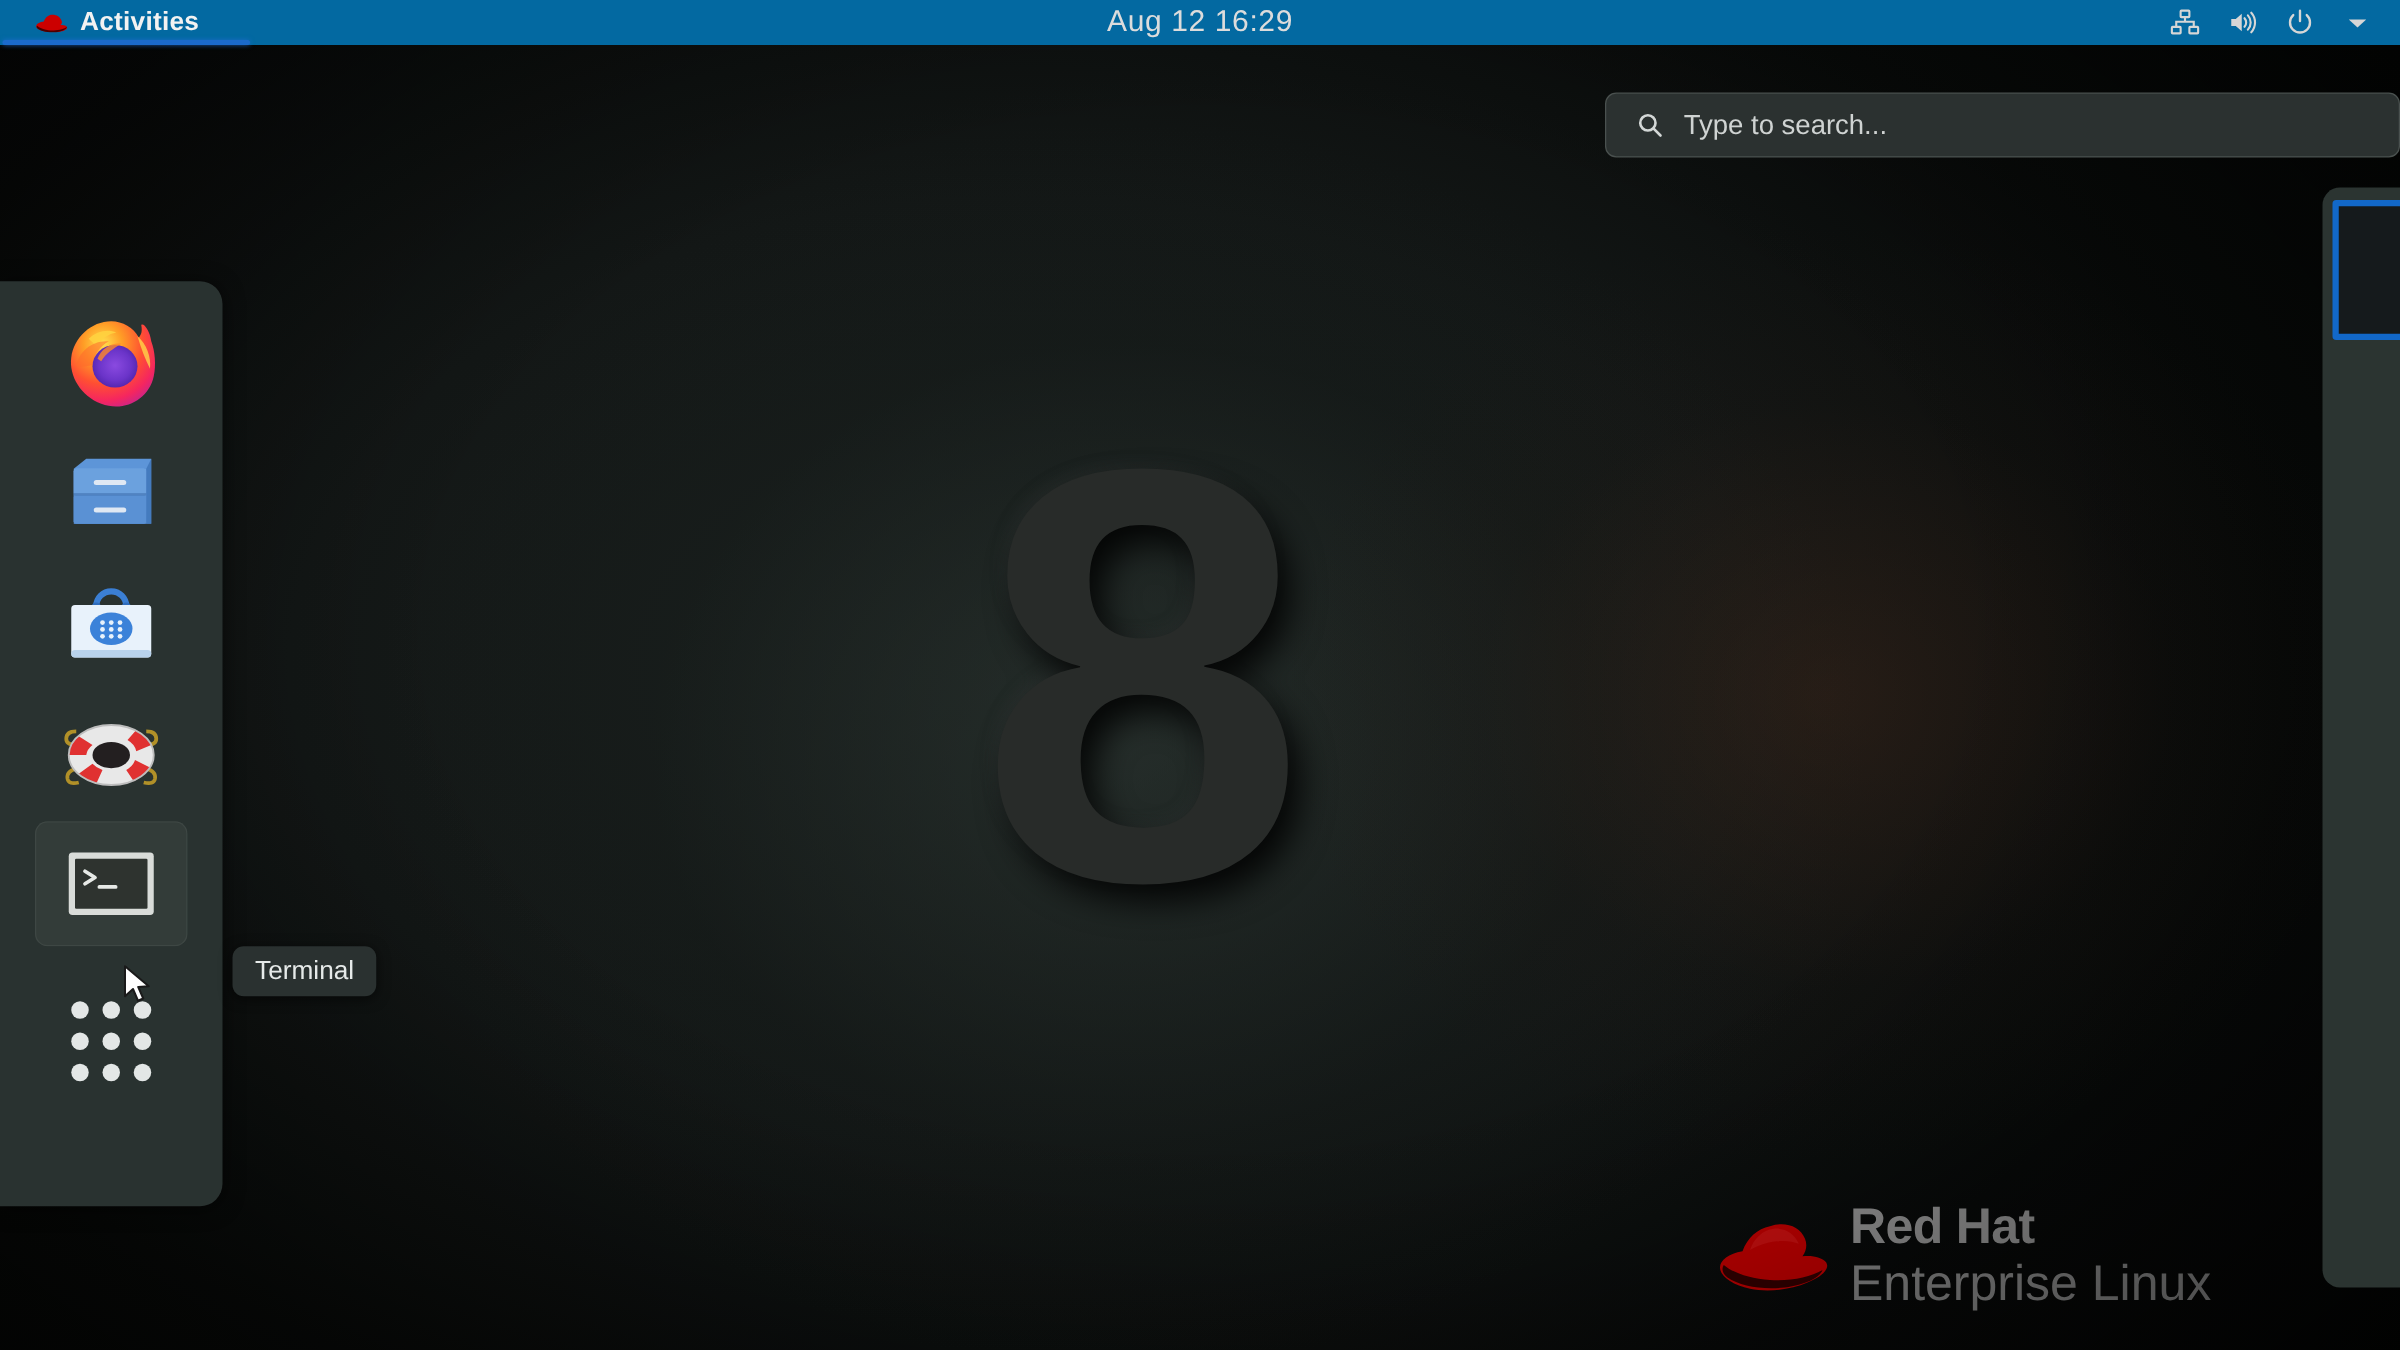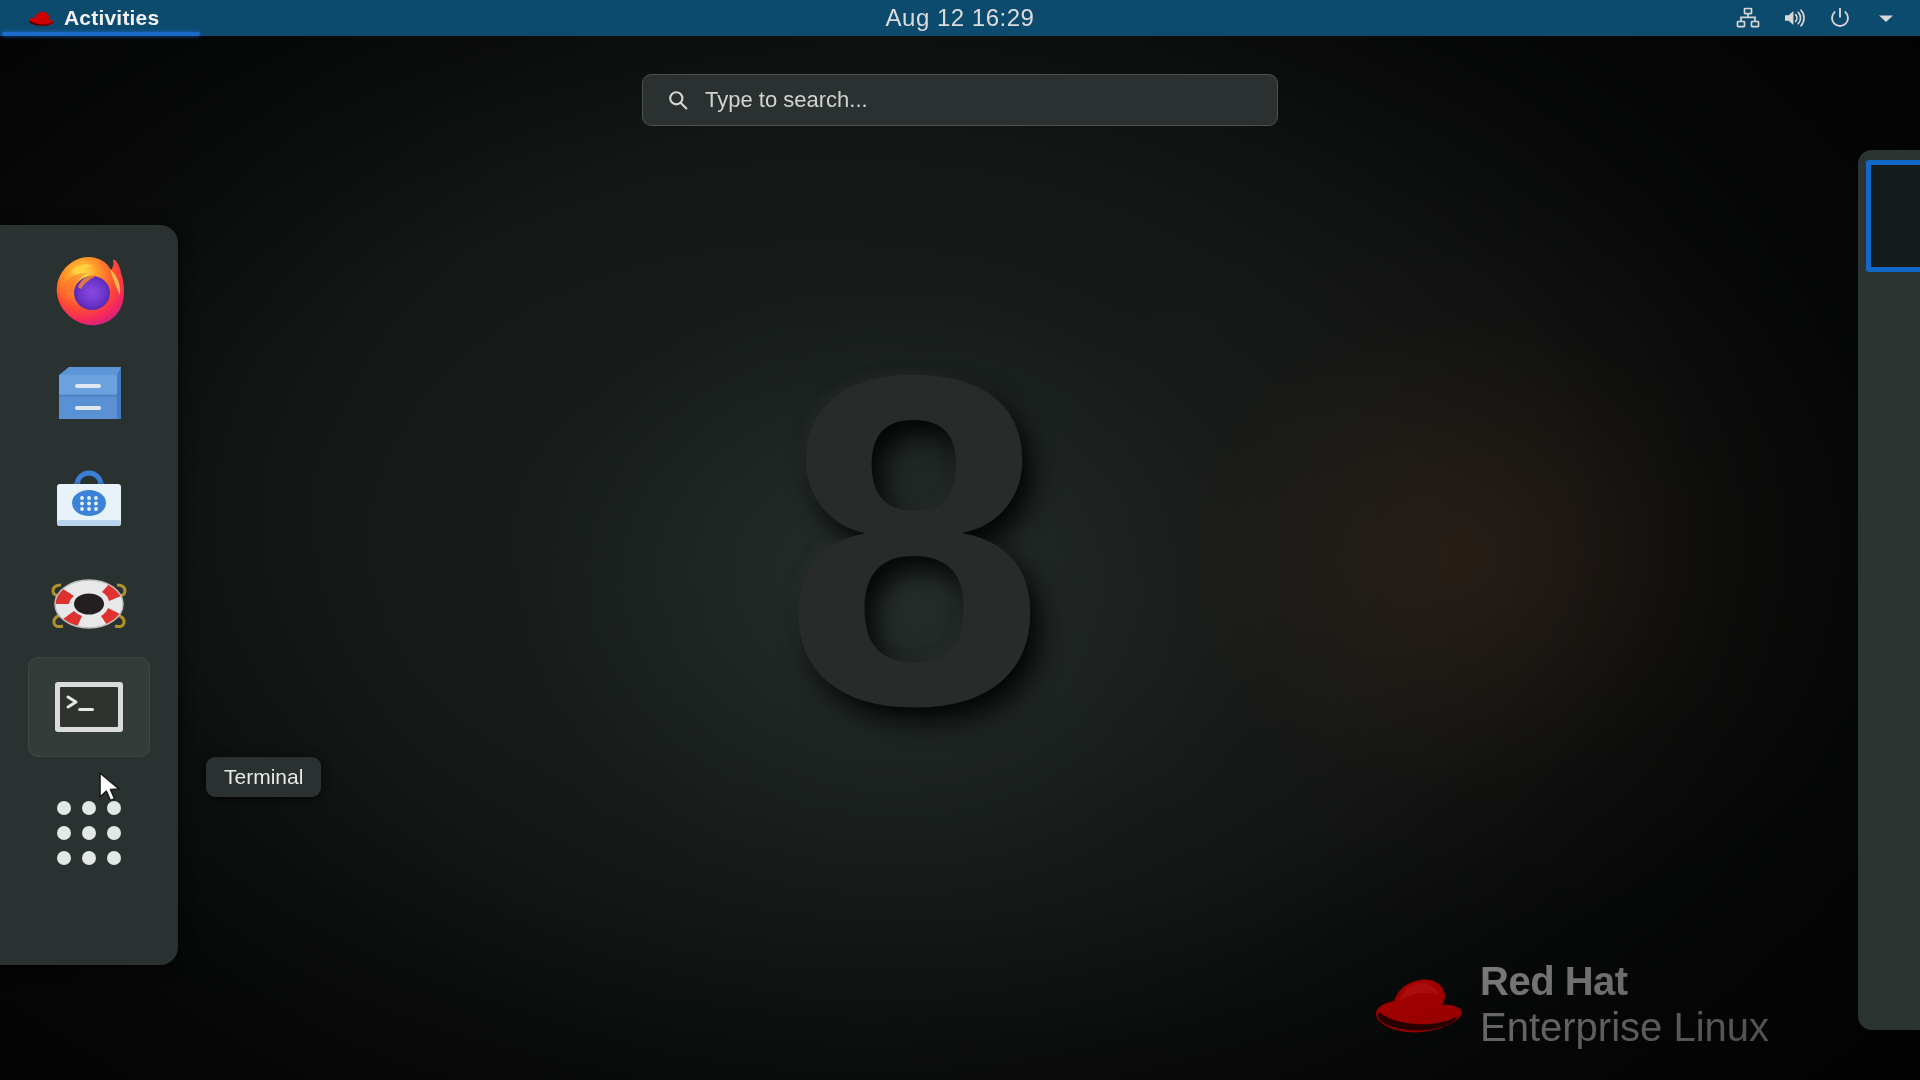--- a/index.html
+++ b/index.html
@@ -46,21 +46,21 @@
     display:flex; align-items:center; gap:14px;
   }
   #rhel-logo .hat{ width:96px; height:66px; position:relative; flex:none; }
   #rhel-logo .txt{ display:flex; flex-direction:column; line-height:1.0; }
   #rhel-logo .l1{ font-size:40px; font-weight:700; color:#9b9b9b; letter-spacing:-0.5px; }
   #rhel-logo .l2{ font-size:40px; font-weight:400; color:#8e8e8e; letter-spacing:0px; margin-top:6px;}
 
   
   #topbar{
     position:absolute; left:0; top:0; width:1920px; height:36px;
-    background:#0c4a6e; display:flex; align-items:center;
+    background:#0369a1; display:flex; align-items:center;
     color:#e9e9e9; z-index:40;
   }
   #activities{
     display:flex; align-items:center; gap:10px;
     height:36px; padding:0 16px 0 28px; position:relative; cursor:pointer;
   }
   #activities .rh-mini{ width:26px; height:16px; position:relative; }
   #activities .label{ font-size:21px; font-weight:700; color:#f2f2f2; letter-spacing:0.2px; }
   #activities .underline{
     position:absolute; left:2px; bottom:0px; width:198px; height:4px;
@@ -76,21 +76,21 @@
   #clock span{ pointer-events:auto; cursor:pointer;}
   #sys-area{
     position:absolute; right:10px; top:0; height:36px;
     display:flex; align-items:center; gap:22px; padding:0 12px;
   }
   #sys-area .ic{ width:24px; height:24px; display:block; cursor:pointer; }
 
   
   #search-wrap{
     position:absolute; top:74px; left:0; width:1920px;
-    display:flex; justify-content:center; z-index:30;
+    display:flex; justify-content:flex-end; z-index:30;
   }
   #search-entry{
     width:636px; height:52px; border-radius:9px;
     background:#2b3130; border:1px solid #4a514f;
     display:flex; align-items:center; gap:16px; padding:0 24px;
     cursor:text;
   }
   #search-entry .mag{ width:22px; height:22px; flex:none; }
   #search-entry .ph{ font-size:22px; color:#cfd3d2; }
 
@@ -117,21 +117,21 @@
     border-radius:10px; cursor:pointer;
   }
   #apps-btn .grid{
     display:grid; grid-template-columns:repeat(3,14px); grid-template-rows:repeat(3,14px);
     gap:11px;
   }
   #apps-btn .grid i{ width:14px; height:14px; border-radius:50%; background:#e3e7e6; display:block; }
 
   
   #tooltip{
-    position:absolute; left:206px; top:757px;
+    position:absolute; left:186px; top:757px;
     background:#2a3130; color:#e6eae9;
     padding:8px 18px; border-radius:9px; font-size:21px;
     box-shadow:0 2px 10px rgba(0,0,0,0.6);
     z-index:50; white-space:nowrap;
   }
 
   
   #workspaces{
     position:absolute; right:0; top:150px; width:62px; height:880px;
     background:#2b3431; border-radius:14px 0 0 14px;

